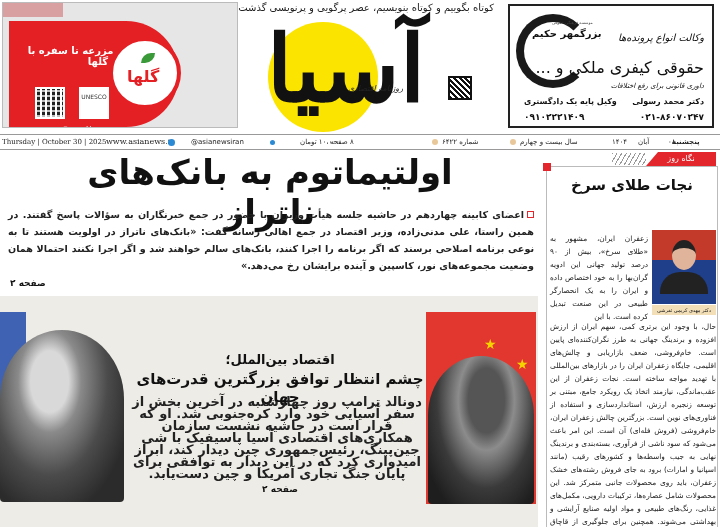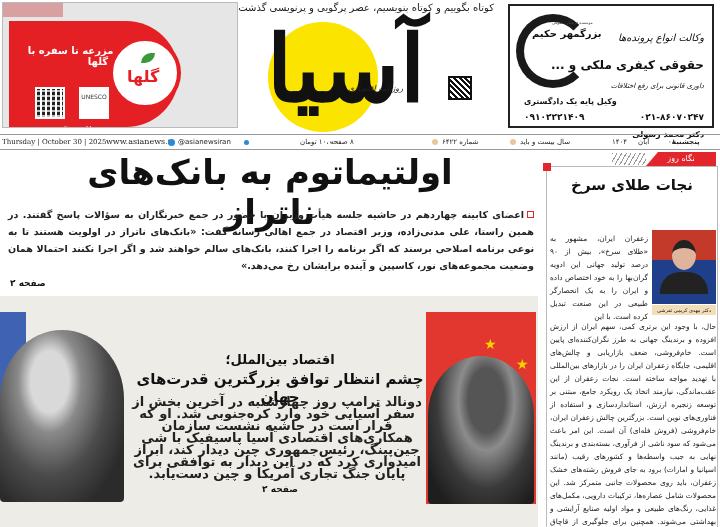--- a/index.html
+++ b/index.html
@@ -25,32 +25,32 @@
   .logo-big { left: 246px; top: 4px; width: 200px; height: 130px; font-family: "DejaVu Serif", serif; font-size: 92px; font-weight: bold; line-height: 130px; text-align: center; color: #111; direction: rtl; }
   .logo-sub { left: 348px; top: 84px; font-size: 8px; font-style: italic; direction: rtl; color: #222; }
   .qr-mast { left: 448px; top: 76px; width: 24px; height: 24px; border: 2px solid #111; background: repeating-linear-gradient(45deg,#111 0 2px,#fff 2px 4px); }
 
   
   .ad-right { left: 508px; top: 4px; width: 206px; height: 124px; border: 2px solid #222; background: #fff; direction: rtl; }
   .ad-right .emblem { position: absolute; left: 6px; top: 8px; width: 74px; height: 74px; border-radius: 50%; border: 8px solid #1a1a1a; border-right-color: transparent; }
   .ad-right .emblem-title { position: absolute; left: 22px; top: 22px; font-size: 10px; font-weight: bold; }
   .ad-right .emblem-sub { position: absolute; left: 42px; top: 14px; font-size: 4px; color: #444; }
   .ad-right .line1 { position: absolute; right: 8px; top: 26px; font-size: 10px; font-style: italic; }
-  .ad-right .line2 { position: absolute; right: 8px; top: 52px; font-size: 12px; font-weight: bold; }
+  .ad-right .line2 { position: absolute; right: 8px; top: 52px; font-size: 16px; font-weight: normal; }
   .ad-right .line3 { position: absolute; right: 8px; top: 76px; font-size: 7px; font-style: italic; }
-  .ad-right .name { position: absolute; right: 8px; top: 91px; font-size: 8px; font-weight: bold; margin-top: 33px; }
+  .ad-right .name { position: absolute; right: 8px; top: 91px; font-size: 8px; font-weight: bold; }
   .ad-right .title { position: absolute; left: 14px; top: 91px; font-size: 8px; font-weight: bold; }
   .ad-right .phone1 { position: absolute; right: 8px; top: 106px; font-size: 9px; font-weight: bold; direction: ltr; }
   .ad-right .phone2 { position: absolute; left: 14px; top: 106px; font-size: 9px; font-weight: bold; direction: ltr; text-align: center; }
 
   
   .infobar { left: 0; top: 134px; width: 720px; height: 16px; border-top: 1px solid #999; border-bottom: 1px solid #999; font-size: 7px; display: flex; align-items: center; color: #222; }
   .infobar .en-date { position: absolute; left: 2px; top: 3px; font-family: "DejaVu Serif", serif; }
   .infobar .site { position: absolute; left: 106px; top: 2px; font-family: "DejaVu Serif", serif; font-size: 8px; }
-  .infobar .tg { position: absolute; left: 168px; top: 3px; display: flex; align-items: center; gap: 3px; }
+  .infobar .tg { position: absolute; left: 168px; top: 3px; display: flex; align-items: center; gap: 16px; }
   .infobar .dot-blue { width: 7px; height: 7px; border-radius: 50%; background: #2a8ad4; display: inline-block; }
   .infobar .dot-tan { width: 6px; height: 6px; border-radius: 50%; background: #e8c89a; display: inline-block; }
   .infobar .fa { position: absolute; top: 3px; direction: rtl; }
 
   
   .headline { left: 60px; top: 152px; width: 420px; text-align: center; font-size: 34px; font-weight: bold; direction: rtl; letter-spacing: -1px; }
   .lead { left: 8px; top: 206px; width: 526px; direction: rtl; text-align: justify; font-size: 9.6px; line-height: 17px; font-weight: bold; color: #222; }
   .lead .bullet { display: inline-block; width: 7px; height: 7px; border: 1.5px solid #e3262b; margin-left: 3px; }
   .page-ref { left: 10px; top: 278px; font-size: 9px; font-weight: bold; direction: rtl; }
 
@@ -124,21 +124,21 @@
     <span>@asianewsiran</span>
     <span class="dot-blue" style="margin-left:10px;width:5px;height:5px;"></span>
   </span>
   <span class="fa" style="left:300px;">۱۰،۰۰۰ تومان</span>
   <span class="fa" style="left:330px;">۸ صفحه</span>
   <span class="fa" style="left:432px;display:flex;align-items:center;gap:4px;">
     <span>شماره ۶۴۲۲</span>
     <span class="dot-tan"></span>
   </span>
   <span class="fa" style="left:510px;display:flex;align-items:center;gap:4px;">
-    <span>سال بیست و باید</span>
+    <span>سال بیست و چهارم</span>
     <span class="dot-tan"></span>
   </span>
   <span class="fa" style="left:612px;">۱۴۰۴</span>
   <span class="fa" style="left:638px;">آبان</span>
   <span class="fa" style="left:668px;">۰۸</span>
   <span class="fa" style="left:672px;font-weight:bold;">پنجشنبه</span>
 </div>
 
 <div class="abs headline">اولتیماتوم به بانک‌های ناتراز</div>
 <div class="abs lead">

